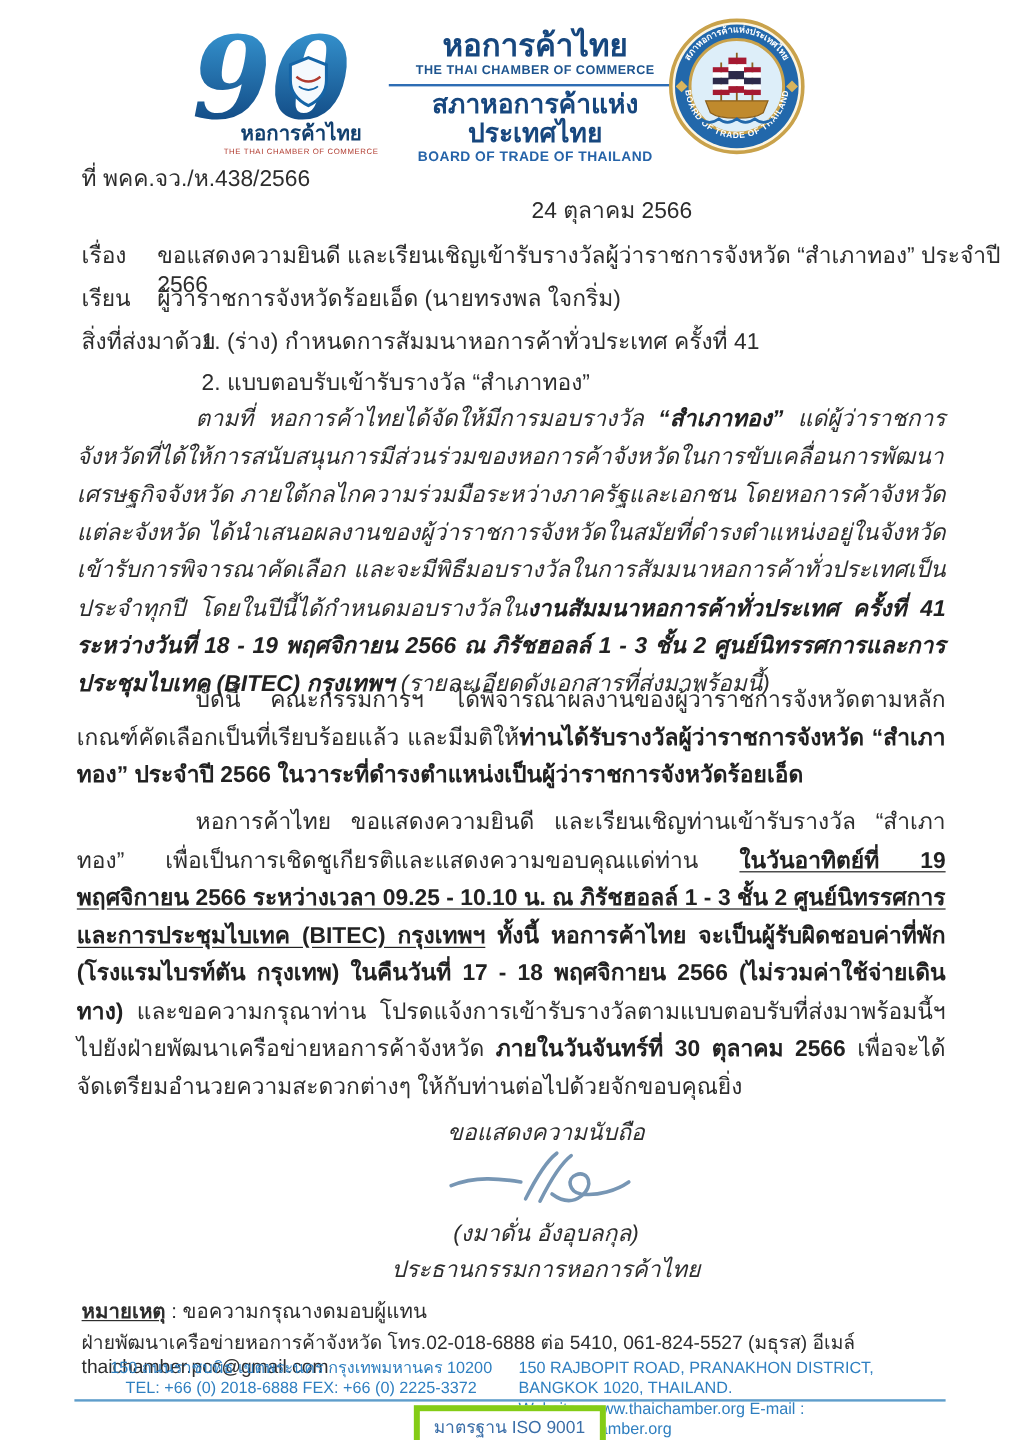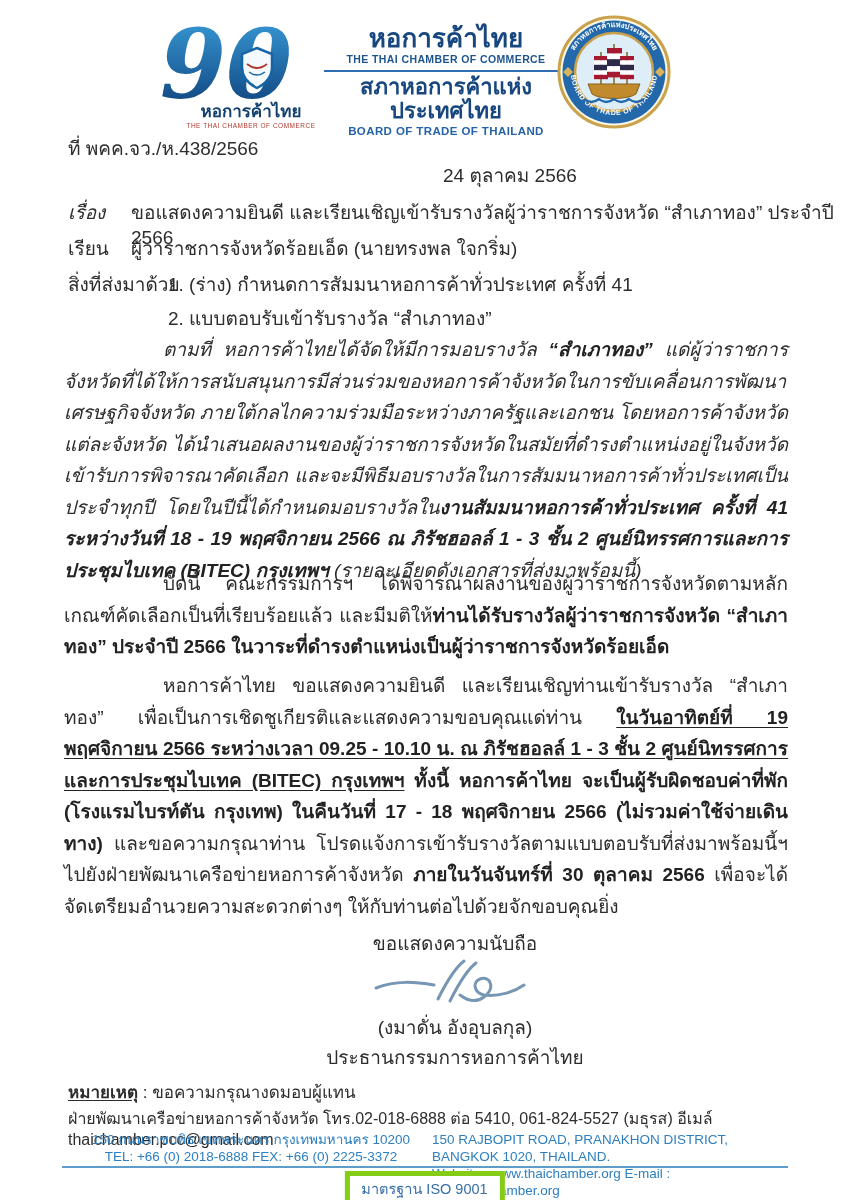--- a/index.html
+++ b/index.html
@@ -18,21 +18,21 @@
   
   .doc-number{left:68px;top:133px;font-size:19px;}
   .doc-date{left:443px;top:160px;font-size:19px;}
   .row-label{font-size:19px;}
   .para{left:64px;width:724px;font-size:19px;line-height:31.5px;text-align:justify;}
   .indent{text-indent:99px;}
   .seg-b{font-weight:bold;color:#222;}
   .seg-bu{font-weight:bold;color:#222;text-decoration:underline;text-underline-offset:3px;}
 
   .closing{left:165px;top:892px;font-size:19px;}
-  .sig-block{left:295px;width:320px;text-align:center;font-size:19px;}
+  .sig-block{left:295px;width:320px;text-align:center;font-size:19px;font-style:italic;}
 
   .note-line{left:68px;top:1078px;font-size:17px;}
   .note-label{font-weight:bold;text-decoration:underline;text-underline-offset:2px;}
   .contact-line{left:68px;top:1106px;font-size:16px;}
 
   
   .f-blue{color:#2e7fc0;font-size:13.5px;line-height:17px;}
   .f-left{left:72px;top:1131px;width:358px;text-align:center;}
   .f-right{left:432px;top:1131px;width:358px;text-align:left;}
   .f-rule{left:62px;top:1166px;width:726px;height:0;border-top:2px solid #5e9dcb;}
@@ -115,21 +115,21 @@
         </g>
         <path d="M32,70 L84,70 L80,80 C72,86 44,86 36,80 Z" fill="#c08a2d" stroke="#8a5f1d" stroke-width="1"></path>
         <path d="M28,85 q7,6 15,0 q7,6 15,0 q7,6 15,0 q7,6 15,0" fill="none" stroke="#2268ab" stroke-width="2.2"></path>
       </g>
     </svg>
   </div>
 
   <div class="abs doc-number">ที่ พคค.จว./ห.438/2566</div>
   <div class="abs doc-date">24 ตุลาคม 2566</div>
 
-  <div class="abs row-label" style="left:68px;top:197px;font-style:italic;">เรื่อง</div>
+  <div class="abs row-label" style="left:68px;top:197px;">เรื่อง</div>
   <div class="abs row-label" style="left:131px;top:197px;">ขอแสดงความยินดี และเรียนเชิญเข้ารับรางวัลผู้ว่าราชการจังหวัด “สำเภาทอง” ประจำปี 2566</div>
 
   <div class="abs row-label" style="left:68px;top:233px;">เรียน</div>
   <div class="abs row-label" style="left:131px;top:233px;">ผู้ว่าราชการจังหวัดร้อยเอ็ด (นายทรงพล  ใจกริ่ม)</div>
 
   <div class="abs row-label" style="left:68px;top:269px;">สิ่งที่ส่งมาด้วย</div>
   <div class="abs row-label" style="left:168px;top:269px;">1. (ร่าง) กำหนดการสัมมนาหอการค้าทั่วประเทศ ครั้งที่ 41</div>
   <div class="abs row-label" style="left:168px;top:303px;">2. แบบตอบรับเข้ารับรางวัล “สำเภาทอง”</div>
 
   <div class="abs para indent" style="top:334px;font-style:italic;">

